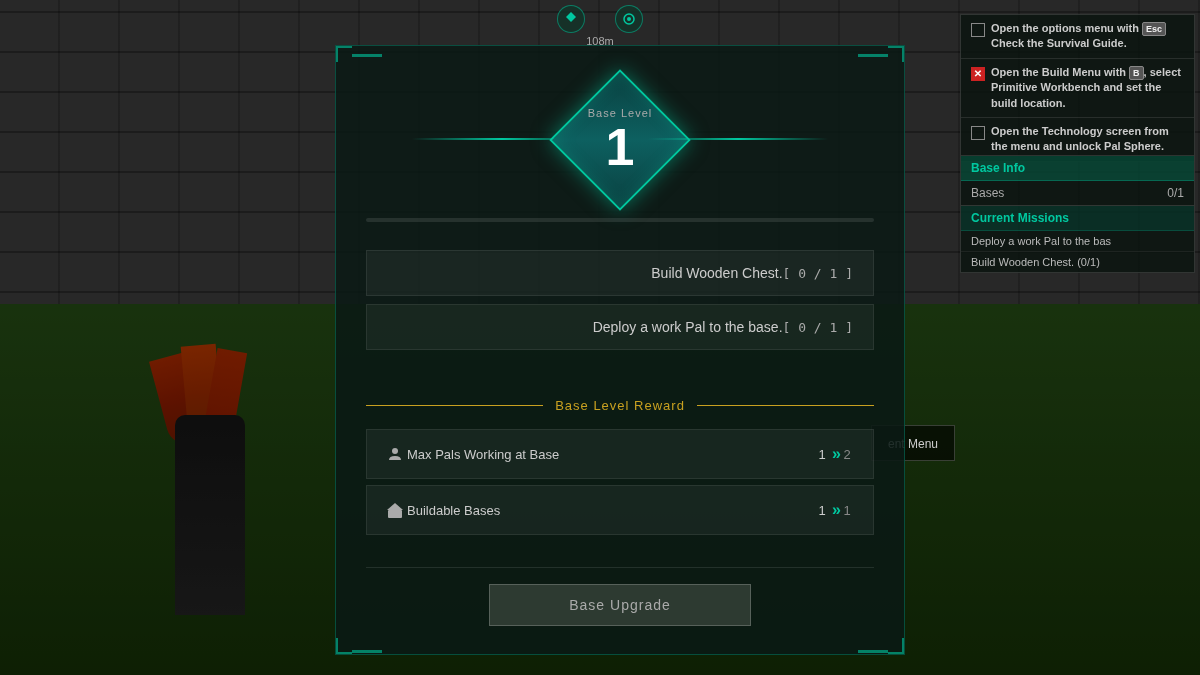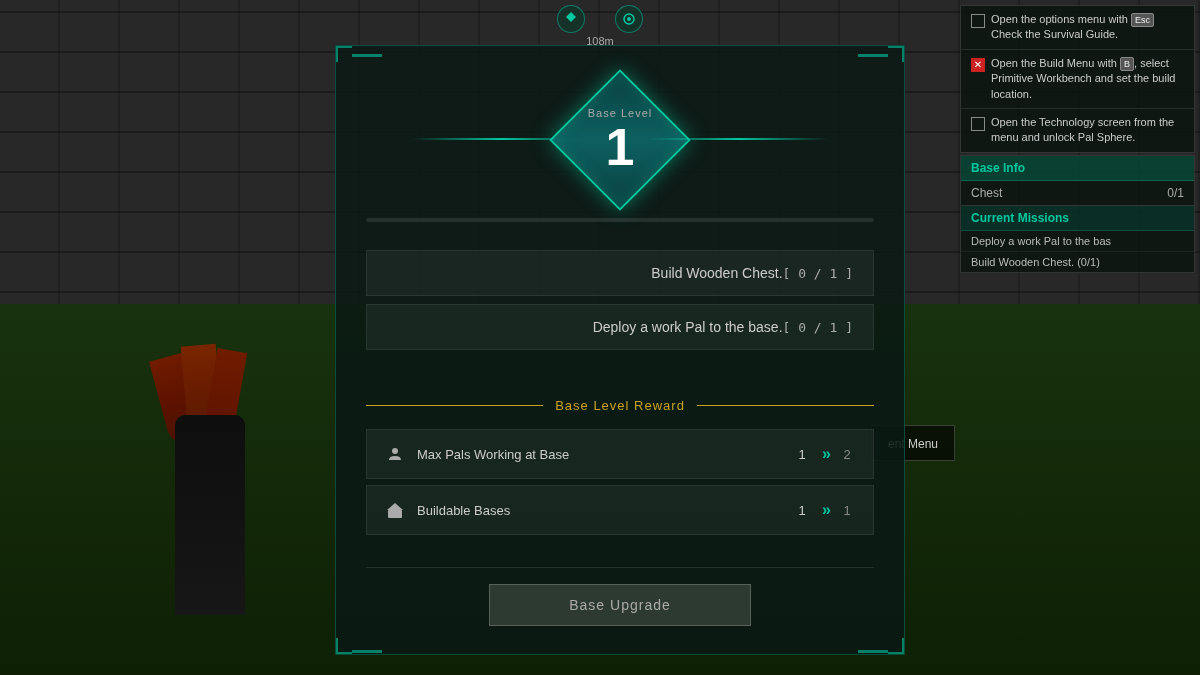--- a/index.html
+++ b/index.html
@@ -305,21 +305,20 @@
       white-space: nowrap;
     }
 
     .reward-item {
       background: rgba(255,255,255,0.05);
       border: 1px solid rgba(255,255,255,0.08);
       padding: 12px 16px;
       margin-bottom: 6px;
       display: flex;
       align-items: center;
-      gap: 10px;
     }
 
     .reward-icon {
       width: 24px;
       height: 24px;
       display: flex;
       align-items: center;
       justify-content: center;
       color: #aaa;
       font-size: 16px;
@@ -370,27 +369,28 @@
       color: #aaaaaa;
       font-size: 14px;
       text-align: center;
       cursor: pointer;
       letter-spacing: 1px;
     }
 
     
     .hud-panel {
       position: absolute;
-      top: 5px;
+      top: 14px;
       right: 5px;
       width: 235px;
       background: rgba(10, 20, 15, 0.85);
       border: 1px solid rgba(100,100,100,0.4);
       z-index: 10;
       padding: 0;
+      font-weight: bold;
     }
 
     .hud-item {
       padding: 6px 10px;
       border-bottom: 1px solid rgba(100,100,100,0.3);
       display: flex;
       align-items: flex-start;
       gap: 6px;
     }
 
@@ -666,21 +666,21 @@
     <div class="hud-checkbox"></div>
     <div class="hud-text">
       Open the Technology screen from the menu and unlock Pal Sphere.
     </div>
   </div>
 </div>
 
 <div class="base-info-panel">
   <div class="base-info-header">Base Info</div>
   <div class="base-info-row">
-    <span>Chest</span>
+    <span>Bases</span>
     <span>0/1</span>
   </div>
 </div>
 
 <div class="missions-mini-panel">
   <div class="missions-mini-header">Current Missions</div>
   <div class="missions-mini-item">Deploy a work Pal to the bas</div>
   <div class="missions-mini-item">Build Wooden Chest. (0/1)</div>
 </div>
 

